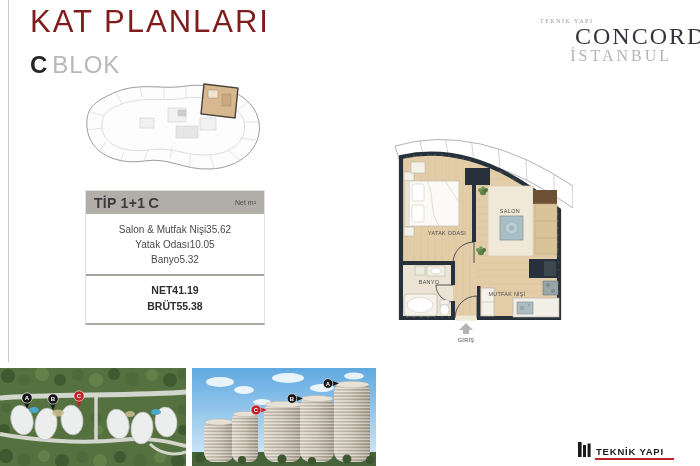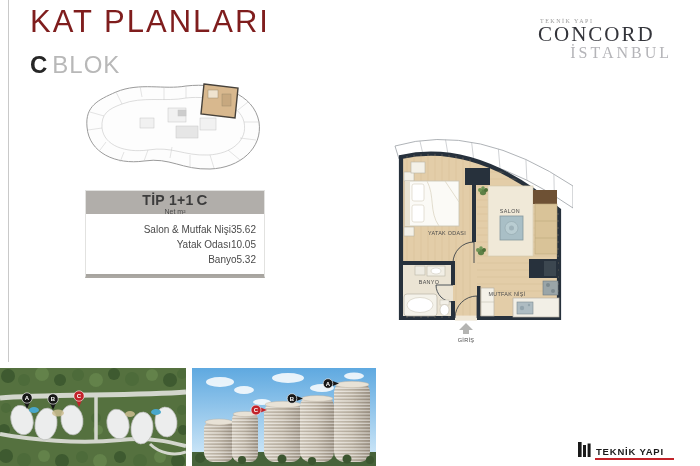--- a/index.html
+++ b/index.html
@@ -8,34 +8,34 @@
   .left-rule{position:absolute;left:8px;top:0;width:1px;height:362px;background:#c9c9c9;}
 
   
   .title-block{position:absolute;left:30px;top:6px;}
   .main-title{font-size:31px;letter-spacing:2px;color:#7f1d1d;font-weight:normal;line-height:1.05;}
   .subtitle{font-size:24px;letter-spacing:1px;color:#b8b8b8;margin-top:12px;}
   .subtitle .blk{color:#262626;font-weight:bold;margin-right:4px;}
 
   .brand-top{position:absolute;left:538px;top:18px;width:134px;font-family:"Liberation Serif",serif;}
   .brand-top .pre{font-size:6px;letter-spacing:1.5px;color:#9c9c9c;margin-left:2px;}
-  .brand-top .name{font-size:21px;letter-spacing:2px;color:#33343a;line-height:1.0;}
+  .brand-top .name{font-size:24px;letter-spacing:2px;color:#33343a;line-height:1.0;margin-left:37px;}
   .brand-top .sub{font-size:16px;letter-spacing:3px;color:#b4b4b8;text-align:right;margin-top:-1px;}
 
   
   .footprint{position:absolute;left:80px;top:76px;width:186px;height:102px;}
 
   
   .unit-table{position:absolute;left:85px;top:190px;width:178px;border:1px solid #e2e2e0;border-bottom:2px solid #aba8a3;}
-  .t-head{background:#b1aeaa;height:23px;display:flex;align-items:center;justify-content:space-between;padding:0 8px;flex-direction:column;}
+  .t-head{background:#b1aeaa;height:23px;display:flex;align-items:center;justify-content:space-between;padding:0 8px;}
   .t-title{font-size:14px;font-weight:bold;color:#3c3c3c;letter-spacing:.3px;}
   .t-title .blk{font-size:15px;margin-left:3px;}
   .t-unit{font-size:7px;color:#4a4a4a;}
   .t-body{padding:8px 8px 7px;}
-  .t-row{display:flex;justify-content:flex-end;font-size:10px;color:#4a4a4a;line-height:1.5;}
+  .t-row{display:flex;justify-content:center;font-size:10px;color:#4a4a4a;line-height:1.5;}
   .t-sep{height:2px;background:#a7a49f;}
   .t-totals{padding:7px 8px 8px;}
   .t-totals .t-row{font-weight:bold;color:#2e2e2e;font-size:10.5px;}
 
   
   .floorplan{position:absolute;left:393px;top:126px;width:180px;height:228px;}
 
   
   .site-map{position:absolute;left:0;top:368px;width:186px;height:98px;}
   .towers{position:absolute;left:192px;top:368px;width:184px;height:98px;}
@@ -123,20 +123,30 @@
       <div class="t-row">
         <span>Yatak Odası</span>
         <span>10.05</span>
       </div>
       <div class="t-row">
         <span>Banyo</span>
         <span>5.32</span>
       </div>
     </div>
     <div class="t-sep"></div>
+    <div class="t-totals">
+      <div class="t-row">
+        <span>NET</span>
+        <span>41.19</span>
+      </div>
+      <div class="t-row">
+        <span>BRÜT</span>
+        <span>55.38</span>
+      </div>
+    </div>
   </div>
 
   <div class="floorplan">
     <svg width="180" height="228" viewBox="0 0 180 228">
       <defs>
         <clipPath id="floorclip">
           <path d="M8,31 Q84,14 166,84 L166,192 L8,192 Z"></path>
         </clipPath>
       </defs>
 

